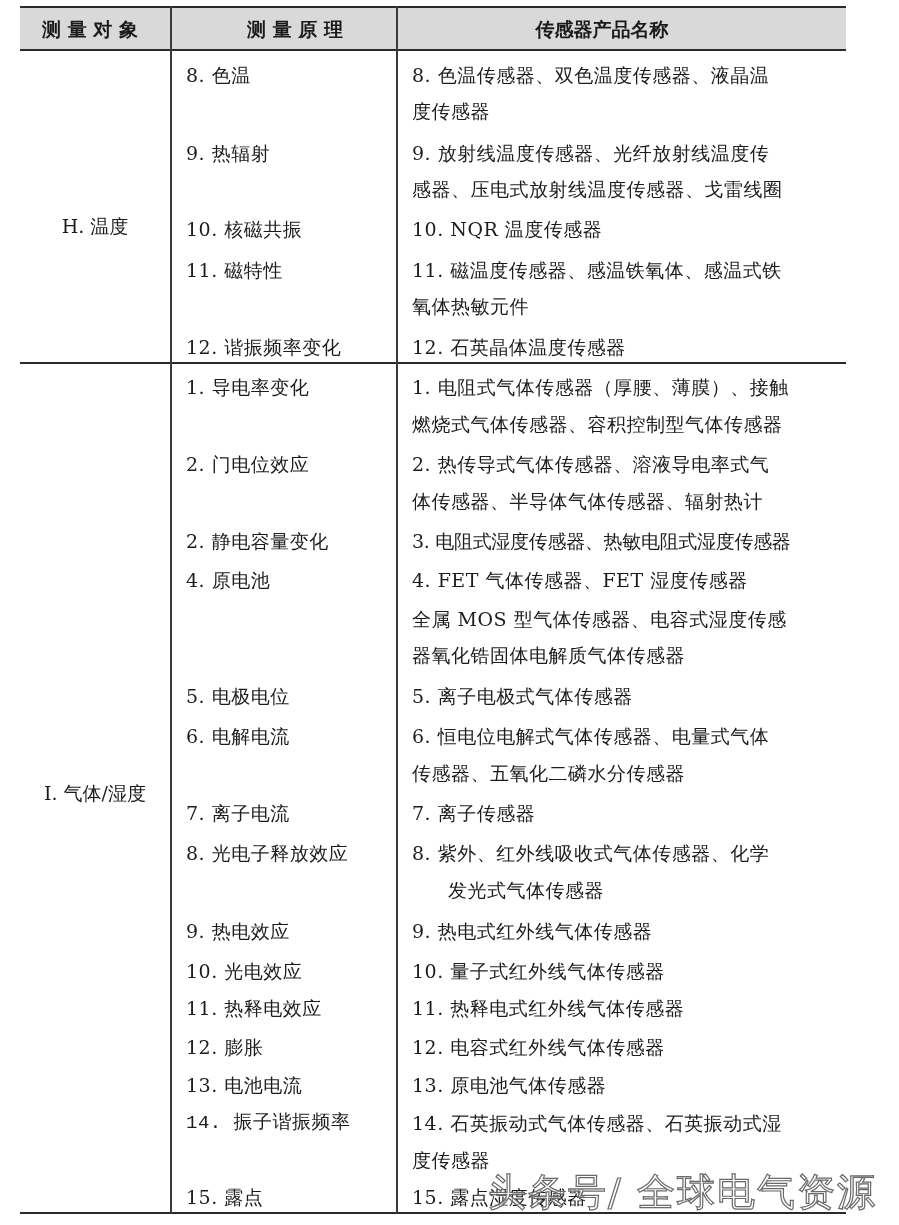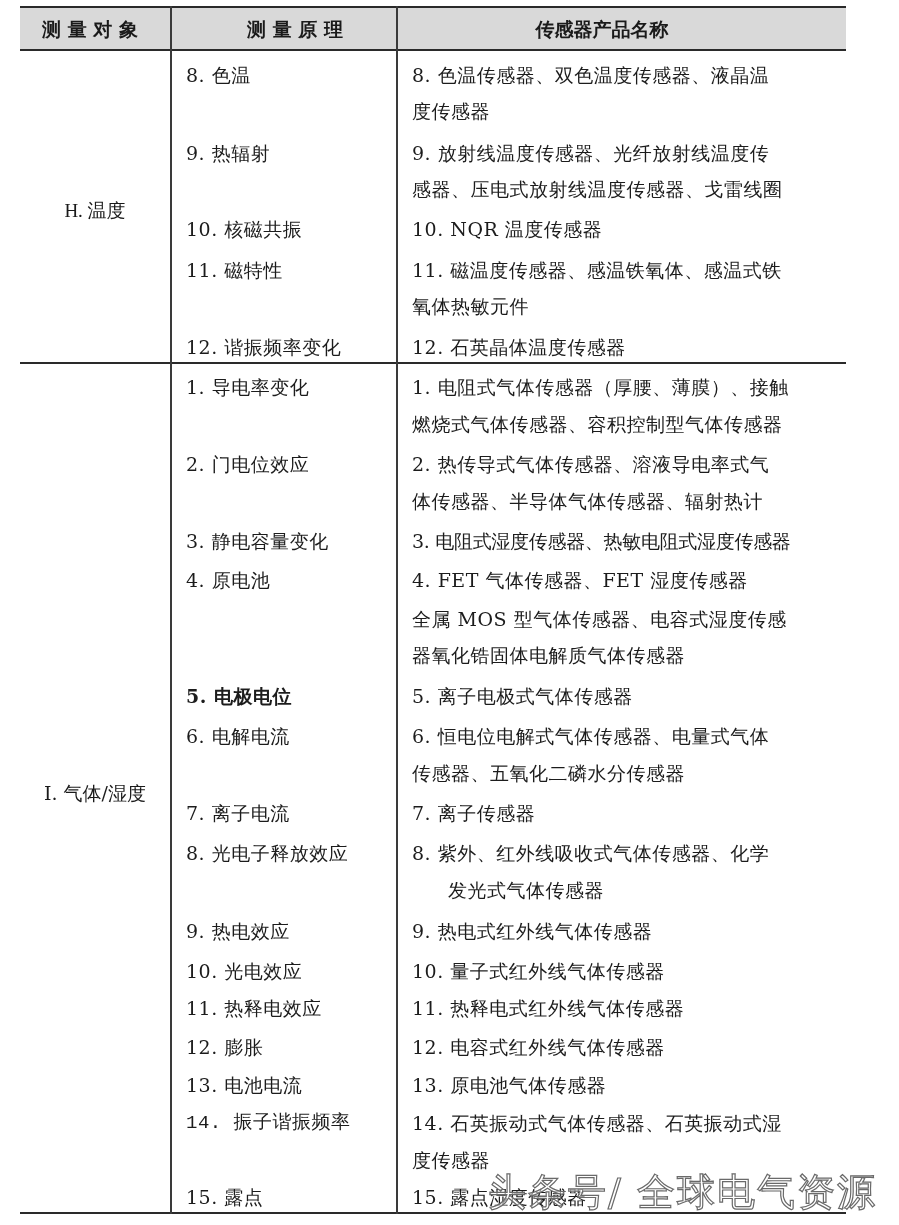--- a/index.html
+++ b/index.html
@@ -29,21 +29,21 @@
   <div class="hcell" style="left:398px;width:408px;">传感器产品名称</div>
 
   <div class="hline" style="top:6px;height:2px;"></div>
   <div class="hline" style="top:49px;height:2px;"></div>
   <div class="hline" style="top:362px;height:2px;"></div>
   <div class="hline" style="top:1212px;height:2px;"></div>
 
   <div class="vline" style="left:170px;top:6px;height:1208px;"></div>
   <div class="vline" style="left:396px;top:6px;height:1208px;"></div>
 
-  <div class="obj" style="top:199px;font-family:Liberation Serif, serif;">H. 温度</div>
+  <div class="obj" style="top:214px;">H. 温度</div>
 
   <div class="txt principle" style="top:63px;">8. 色温</div>
   <div class="txt product" style="top:63px;">8. 色温传感器、双色温度传感器、液晶温</div>
   <div class="txt product" style="top:99px;">度传感器</div>
 
   <div class="txt principle" style="top:141px;">9. 热辐射</div>
   <div class="txt product" style="top:141px;">9. 放射线温度传感器、光纤放射线温度传</div>
   <div class="txt product" style="top:177px;">感器、压电式放射线温度传感器、戈雷线圈</div>
 
   <div class="txt principle" style="top:217px;">10. 核磁共振</div>
@@ -59,29 +59,29 @@
   <div class="obj" style="top:781px;">I. 气体/湿度</div>
 
   <div class="txt principle" style="top:375px;">1. 导电率变化</div>
   <div class="txt product" style="top:375px;">1. 电阻式气体传感器（厚腰、薄膜）、接触</div>
   <div class="txt product" style="top:412px;">燃烧式气体传感器、容积控制型气体传感器</div>
 
   <div class="txt principle" style="top:452px;">2. 门电位效应</div>
   <div class="txt product" style="top:452px;">2. 热传导式气体传感器、溶液导电率式气</div>
   <div class="txt product" style="top:489px;">体传感器、半导体气体传感器、辐射热计</div>
 
-  <div class="txt principle" style="top:529px;">3. 静电容量变化</div>
+  <div class="txt principle" style="top:529px;">2. 静电容量变化</div>
   <div class="txt product" style="top:529px;letter-spacing:-0.3px;">3. 电阻式湿度传感器、热敏电阻式湿度传感器</div>
 
   <div class="txt principle" style="top:568px;">4. 原电池</div>
   <div class="txt product" style="top:568px;">4. FET 气体传感器、FET 湿度传感器</div>
   <div class="txt product" style="top:607px;">全属 MOS 型气体传感器、电容式湿度传感</div>
   <div class="txt product" style="top:643px;">器氧化锆固体电解质气体传感器</div>
 
-  <div class="txt principle" style="top:684px;font-weight:bold;">5. 电极电位</div>
+  <div class="txt principle" style="top:684px;">5. 电极电位</div>
   <div class="txt product" style="top:684px;">5. 离子电极式气体传感器</div>
 
   <div class="txt principle" style="top:724px;">6. 电解电流</div>
   <div class="txt product" style="top:724px;">6. 恒电位电解式气体传感器、电量式气体</div>
   <div class="txt product" style="top:761px;">传感器、五氧化二磷水分传感器</div>
 
   <div class="txt principle" style="top:801px;">7. 离子电流</div>
   <div class="txt product" style="top:801px;">7. 离子传感器</div>
 
   <div class="txt principle" style="top:841px;">8. 光电子释放效应</div>

